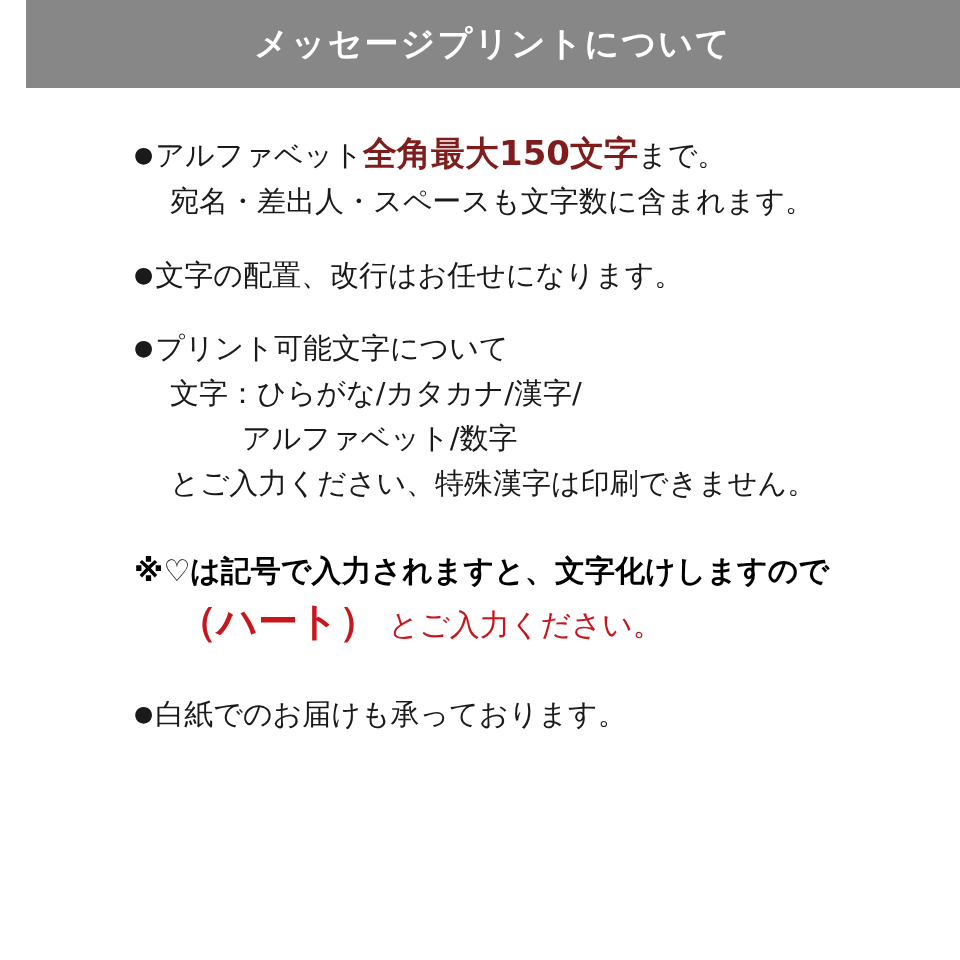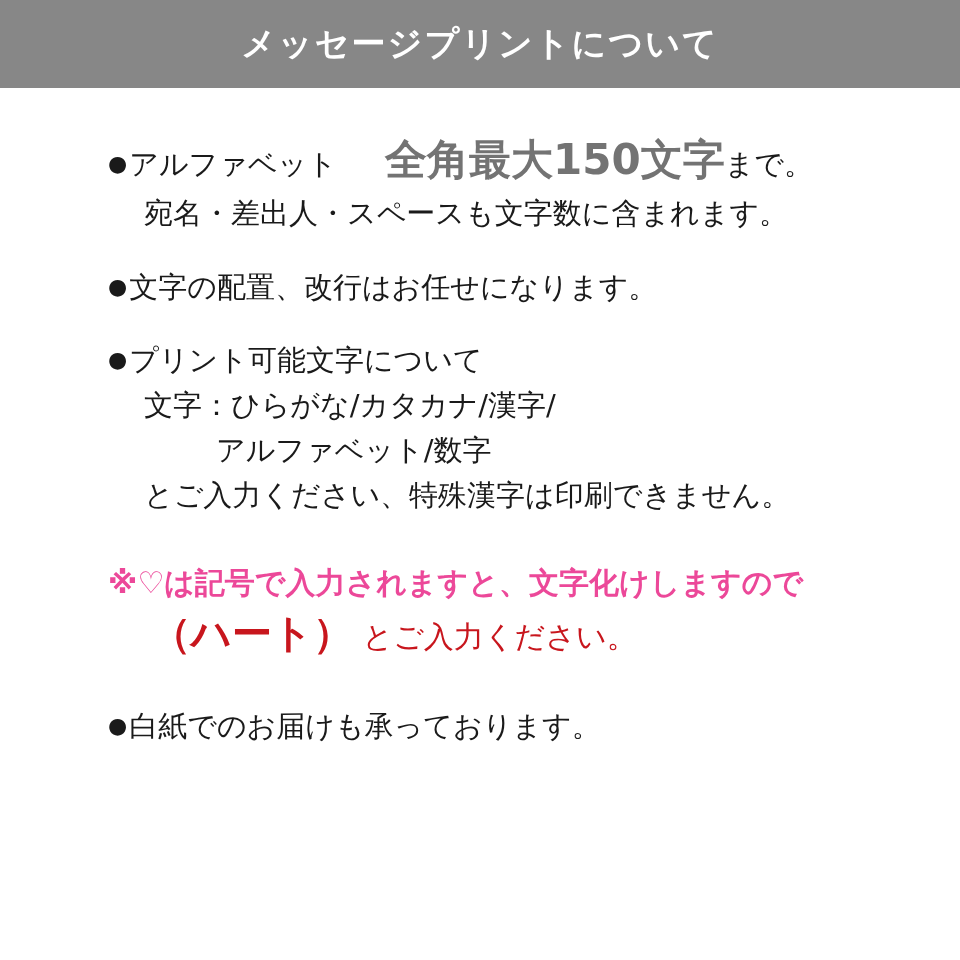--- a/index.html
+++ b/index.html
@@ -12,20 +12,21 @@
     background: #ffffff;
     font-family: "DejaVu Sans", "Liberation Sans", sans-serif;
     color: #1a1a1a;
     overflow: hidden;
   }
   .page {
     position: relative;
     width: 960px;
     height: 792px;
     box-sizing: border-box;
+    padding-left: 26px;
   }
   .header {
     width: 100%;
     height: 88px;
     background: #878787;
     display: flex;
     align-items: center;
     justify-content: center;
     box-sizing: border-box;
   }
@@ -59,29 +60,28 @@
     position: relative;
     top: -3px;
   }
   .indent-1 {
     padding-left: 36px;
   }
   .indent-2 {
     padding-left: 108px;
   }
   .red-big {
-    color: #737373;
+    color: #7f1d1d;
     font-weight: bold;
-    font-size: 42px;
-    margin-left: 48px;
+    font-size: 34px;
   }
   .gap-md { height: 30px; }
   .gap-lg { height: 42px; }
   .note-red {
-    color: #ec4899;
+    color: #000000;
     font-weight: bold;
     font-size: 30px;
     line-height: 1.5;
     white-space: nowrap;
   }
   .note-red-2 {
     color: #c8161d;
     font-size: 30px;
     line-height: 1.4;
     white-space: nowrap;

